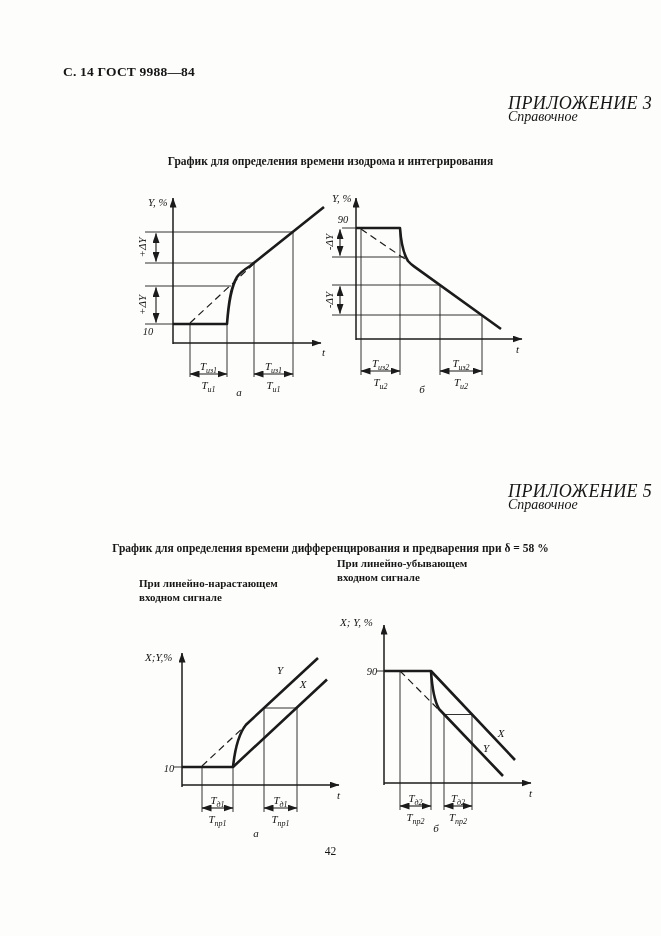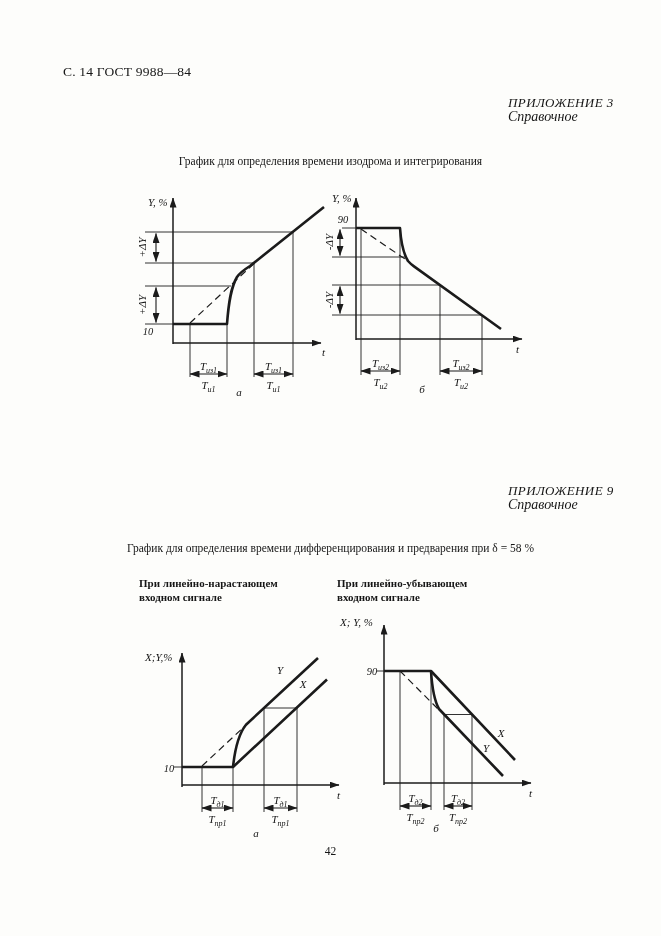--- a/index.html
+++ b/index.html
@@ -1,25 +1,25 @@
 <!DOCTYPE html>
 <html><head>
 <meta charset="utf-8">
 <style>
   html,body{margin:0;padding:0;}
   body{
     width:661px;height:936px;position:relative;background:#fdfdfb;
     font-family:"Liberation Serif",serif;color:#161616;overflow:hidden;
   }
   .abs{position:absolute;}
-  .hdr{font-weight:normal;font-size:13.5px;letter-spacing:.2px;}
+  .hdr{font-weight:bold;font-size:13.5px;letter-spacing:.2px;}
   .appx{font-style:italic;line-height:14px;}
-  .appx .a1{font-size:13px;letter-spacing:.4px;}
+  .appx .a1{font-size:18px;letter-spacing:.4px;}
   .appx .a2{font-size:14px;}
-  .ttl{width:661px;text-align:center;font-weight:normal;font-size:11.5px;}
+  .ttl{width:661px;text-align:center;font-weight:bold;font-size:11.5px;}
   .subttl{text-align:left;font-weight:bold;font-size:11px;line-height:14px;width:170px;}
   .pgnum{width:661px;text-align:center;font-size:11.5px;}
   svg{overflow:visible;}
   svg text{font-family:"Liberation Serif",serif;font-style:italic;fill:#141414;}
   .glabel{font-size:11px;}
   .gsub{font-size:8px;}
   .gnum{font-size:10.5px;}
   .axis{stroke:#1b1b1b;stroke-width:1.5;fill:none;}
   .thick{stroke:#1b1b1b;stroke-width:2.6;fill:none;stroke-linecap:butt;stroke-linejoin:round;}
   .thin{stroke:#1b1b1b;stroke-width:0.9;fill:none;}
@@ -114,31 +114,31 @@
     <line class="marr" x1="110" y1="186" x2="152" y2="186" marker-start="url(#ah)" marker-end="url(#ah)"></line>
   </g>
   <text class="glabel" x="50.5" y="182" text-anchor="middle"><tspan>Т</tspan><tspan class="gsub" dy="3">из2</tspan></text>
   <text class="glabel" x="131" y="182" text-anchor="middle"><tspan>Т</tspan><tspan class="gsub" dy="3">из2</tspan></text>
   <text class="glabel" x="50.5" y="201" text-anchor="middle"><tspan>Т</tspan><tspan class="gsub" dy="3">и2</tspan></text>
   <text class="glabel" x="131" y="201" text-anchor="middle"><tspan>Т</tspan><tspan class="gsub" dy="3">и2</tspan></text>
   <text class="glabel" x="92" y="208" text-anchor="middle">б</text>
 </svg>
 
 <div class="abs appx" style="left:508px;top:484px">
-  <div class="a1">ПРИЛОЖЕНИЕ 9</div>
+  <div class="a1">ПРИЛОЖЕНИЕ 5</div>
   <div class="a2">Справочное</div>
 </div>
 
 <div class="abs ttl" style="left:0;top:542px">График для определения времени дифференцирования и предварения при δ = 58 %</div>
 
 <div class="abs subttl" style="left:139px;top:576px">
   <div>При линейно-нарастающем</div>
   <div>входном  сигнале</div>
 </div>
-<div class="abs subttl" style="left:337px;top:576px">
+<div class="abs subttl" style="left:337px;top:556px">
   <div>При линейно-убывающем</div>
   <div>входном  сигнале</div>
 </div>
 
 <svg class="abs" style="left:143px;top:638px" width="215" height="215" viewBox="0 0 215 215">
   <g>
     <line class="axis" x1="39" y1="149" x2="39" y2="15" marker-end="url(#ah)"></line>
     <line class="axis" x1="39" y1="147" x2="196" y2="147" marker-end="url(#ah)"></line>
   </g>
   <g>

